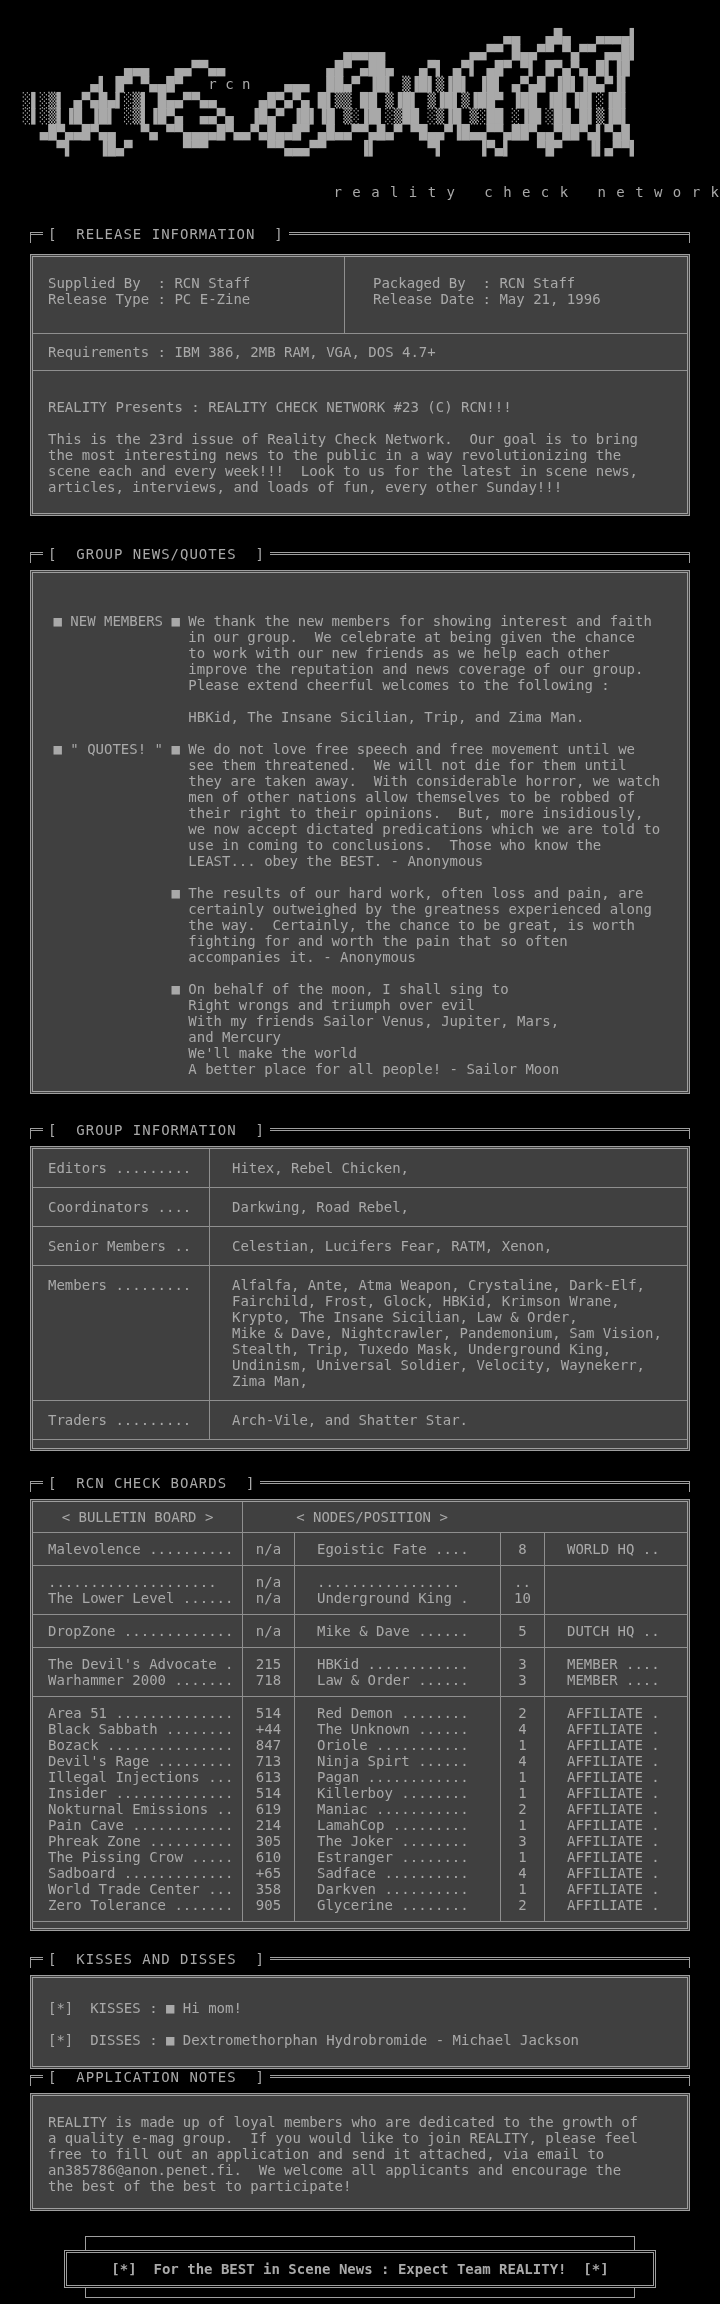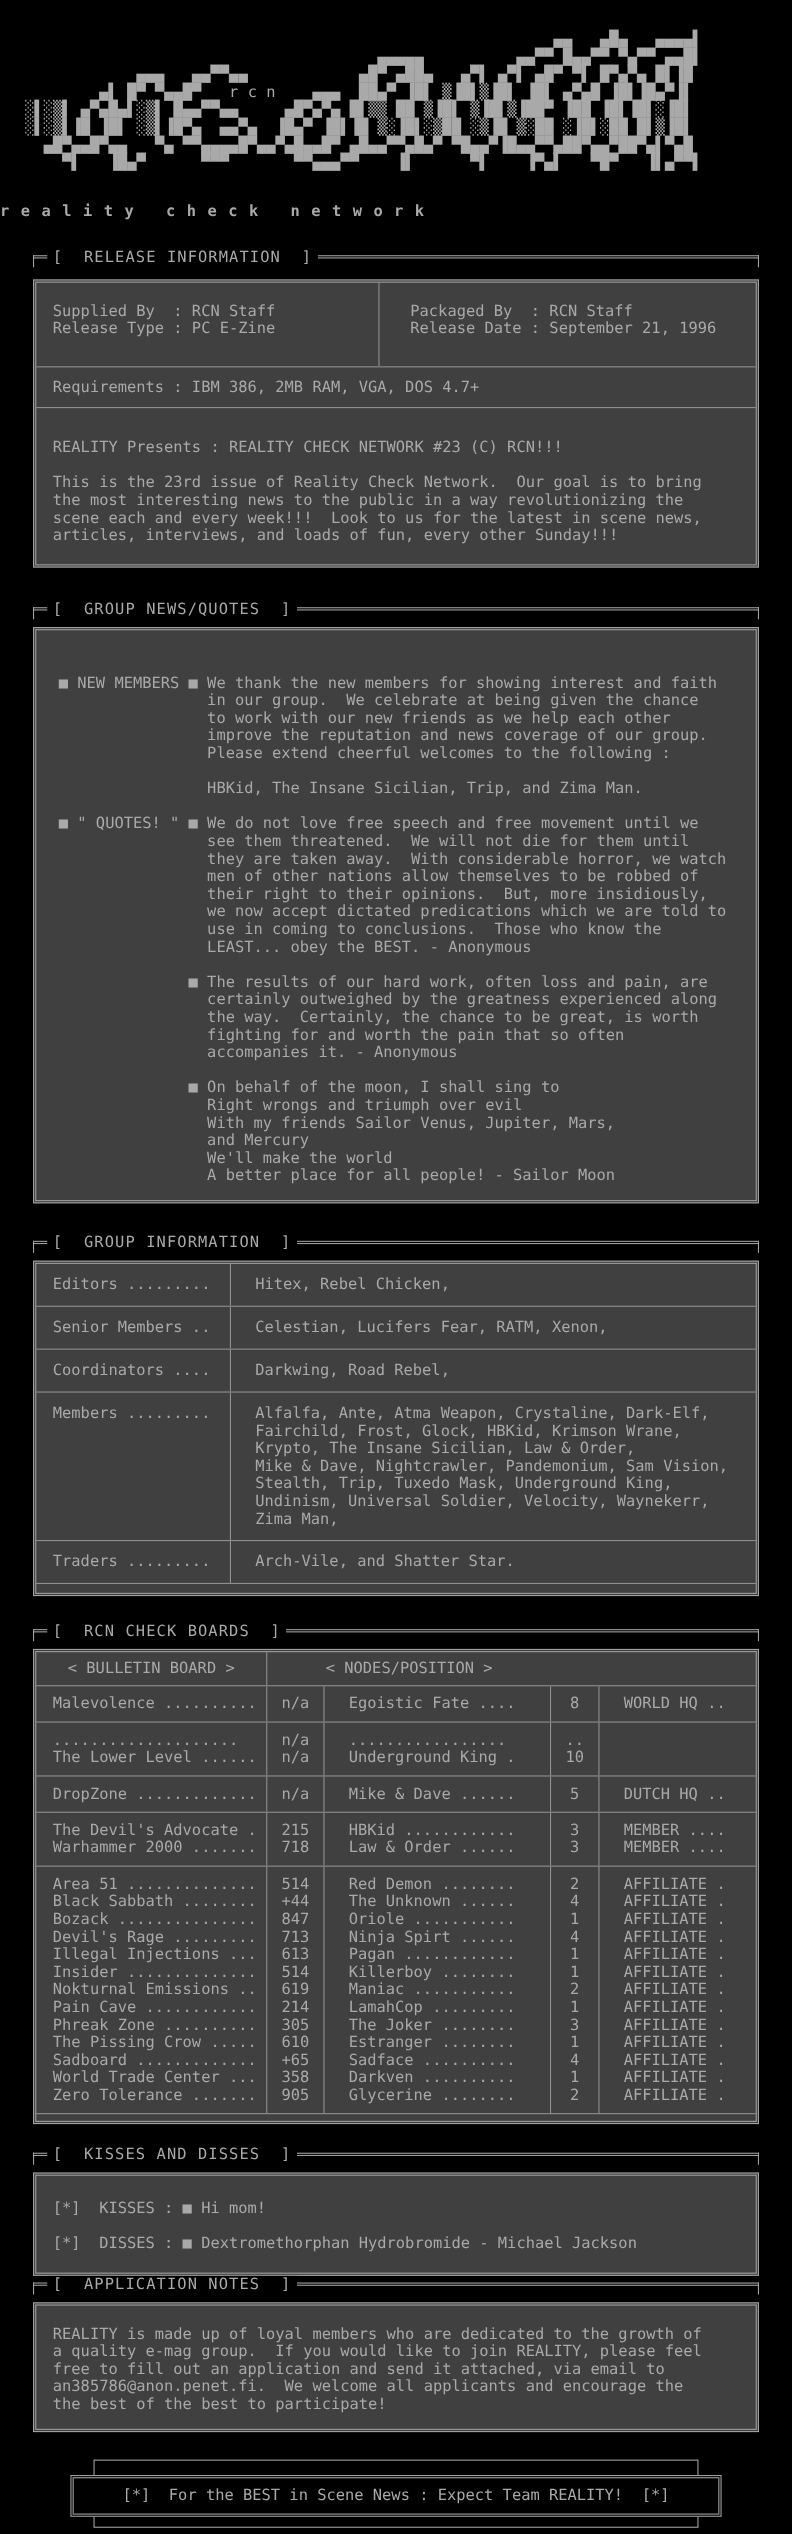--- a/index.html
+++ b/index.html
@@ -5,21 +5,21 @@
   html,body{margin:0;padding:0;}
   body{
     width:720px;height:2304px;background:#000;position:relative;overflow:hidden;
     font-family:"DejaVu Sans Mono", "Liberation Mono", monospace;
     font-size:14px;line-height:16px;color:#a9a9a9;
   }
   pre{margin:0;font:inherit;white-space:pre;}
   .wrap{padding:0 30px;}
   
   .logo{margin:28px 0 0 6px;color:#a9a9a9;}
-  .tagline{margin-top:28px;text-align:left;white-space:pre;letter-spacing:1px;font-weight:bold;}
+  .tagline{margin-top:28px;text-align:right;white-space:pre;letter-spacing:1px;}
   
   .sec{position:relative;height:16px;}
   .sec .line{position:absolute;left:0;right:0;top:6px;border-top:3px double #9e9e9e;height:0;}
   .sec .tick{position:absolute;top:6px;width:1px;height:11px;background:#9e9e9e;}
   .sec .tick.l{left:0;}
   .sec .tick.r{right:0;}
   .sec-label{position:relative;z-index:1;margin-left:13px;background:#000;padding:0 5px;white-space:pre;letter-spacing:1px;text-align:right;}
   .mt26{margin-top:26px}.mt30{margin-top:30px}.mt28{margin-top:28px}
   .mt24{margin-top:24px}.mt20{margin-top:20px}.mt22{}
   
@@ -51,21 +51,21 @@
   .b-row .bc.bdr{border-right:1px solid #8f8f8f;}
   .b-row .c-name pre{padding-left:15px;}
   .b-row .c-area pre,.b-row .c-nodes pre{text-align:center;}
   .b-row .c-sysop pre{padding-left:22px;}
   .b-row .c-pos pre{padding-left:22px;}
   .b-filler{border-top:1px solid #8f8f8f;height:6px;}
   
   .kiss-body pre{padding:22px 0 18px 15px;}
   .app-body pre{padding:18px 0 14px 15px;}
   
-  .footer{position:absolute;left:0;top:2236px;width:720px;height:64px;}
+  .footer{position:absolute;left:0;top:2236px;width:720px;height:64px;font-weight:bold;}
   .f-outer{position:absolute;left:85px;top:0;width:548px;height:60px;border:1px solid #9e9e9e;}
   .f-inner{position:absolute;left:64px;top:14px;width:586px;height:32px;border:3px double #9e9e9e;background:#000;
            display:flex;align-items:center;justify-content:center;white-space:pre;}
 </style>
 </head>
 <body>
 
 <pre class="logo">                                                           ▄▄   ▄█▄   ▄▄▄▄▌
                                         ▄▄▄▄▄          ▄▄▀▀ █▄▄▀▀ ▀▄▀▀ ▄▄█▌
               ▄▄▄   ▄▄▀▀▄▄            ▄█▀ ▄██▄   ▄▀▌ ▄▀▌ ▄█▀ ▀▌ █▀▄▀▄ █▌▐█
@@ -85,21 +85,21 @@
     <span class="tick r"></span>
   </div>
   <div class="box">
     <div class="rel-top">
       <div class="cell-l">
         <pre>Supplied By  : RCN Staff
 Release Type : PC E-Zine</pre>
       </div>
       <div class="cell-r">
         <pre>Packaged By  : RCN Staff
-Release Date : September 21, 1996</pre>
+Release Date : May 21, 1996</pre>
       </div>
     </div>
     <div class="hdiv"></div>
     <div class="rel-req">
       <pre>Requirements : IBM 386, 2MB RAM, VGA, DOS 4.7+</pre>
     </div>
     <div class="hdiv"></div>
     <div class="rel-presents">
       <pre>REALITY Presents : REALITY CHECK NETWORK #23 (C) RCN!!!
 
@@ -158,32 +158,32 @@
     <div class="i-row">
       <div class="i-label">
           <pre>Editors .........</pre>
         </div>
       <div class="i-value">
           <pre>Hitex, Rebel Chicken,</pre>
         </div>
     </div>
     <div class="i-row">
       <div class="i-label">
+          <pre>Coordinators ....</pre>
+        </div>
+      <div class="i-value">
+          <pre>Darkwing, Road Rebel,</pre>
+        </div>
+    </div>
+    <div class="i-row">
+      <div class="i-label">
           <pre>Senior Members ..</pre>
         </div>
       <div class="i-value">
           <pre>Celestian, Lucifers Fear, RATM, Xenon,</pre>
-        </div>
-    </div>
-    <div class="i-row">
-      <div class="i-label">
-          <pre>Coordinators ....</pre>
-        </div>
-      <div class="i-value">
-          <pre>Darkwing, Road Rebel,</pre>
         </div>
     </div>
     <div class="i-row">
       <div class="i-label">
           <pre>Members .........</pre>
         </div>
       <div class="i-value">
           <pre>Alfalfa, Ante, Atma Weapon, Crystaline, Dark-Elf,
 Fairchild, Frost, Glock, HBKid, Krimson Wrane,
 Krypto, The Insane Sicilian, Law &amp; Order,

